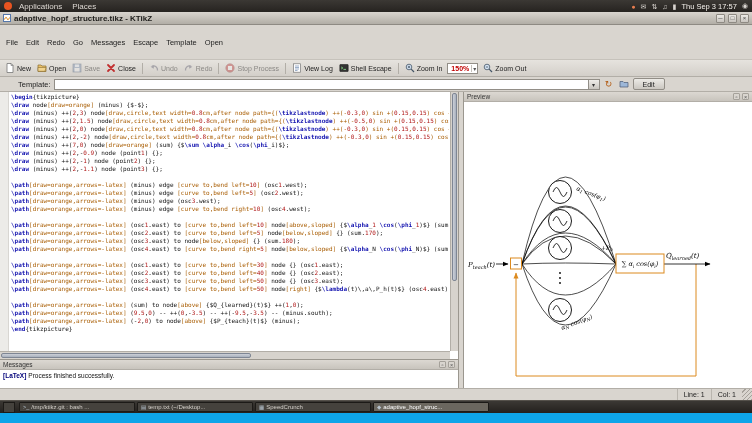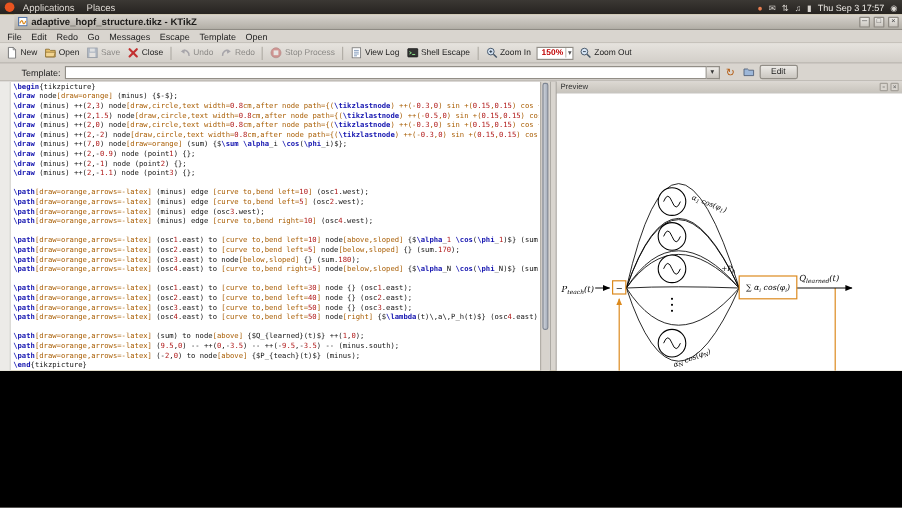--- a/index.html
+++ b/index.html
@@ -1,36 +1,36 @@
 <!DOCTYPE html>
 <html><head>
 <meta charset="utf-8">
 <style>
   html,body{margin:0;padding:0;background:#000;}
   body{font-family:"Liberation Sans",sans-serif;}
-  .screen{position:relative;width:752px;height:309px;background:#fde047;overflow:hidden;}
+  .screen{position:relative;width:752px;height:423px;background:#0ea5e9;overflow:hidden;}
 
   
   .top-panel{position:absolute;top:0;left:0;width:752px;height:12px;background:linear-gradient(#3b3834,#262320);display:flex;align-items:center;gap:2px;padding:0 4px;box-sizing:border-box;font-size:8px;color:#ded9d3;}
   .logo{width:8px;height:8px;border-radius:50%;background:#e95420;flex:none;}
   .panel-menus{display:flex;}
   .panel-menu{padding:0 5px;}
-  .tray{margin-left:auto;display:flex;align-items:flex-end;gap:5px;}
+  .tray{margin-left:auto;display:flex;align-items:center;gap:5px;}
   .tray-icon{font-size:7px;line-height:1;}
   .clock{font-size:7.5px;color:#f0ede8;white-space:nowrap;}
   .power-glyph{font-size:7px;color:#d8d4cf;}
 
   
   .window{position:absolute;top:12px;left:0;width:752px;height:389px;display:flex;flex-direction:column;background:#d9d5cf;border-bottom:1px solid #55514b;box-sizing:border-box;}
-  .titlebar{height:12px;background:linear-gradient(#d8d4ce,#b2aea6);display:flex;align-items:center;gap:3px;padding:0 3px;border-bottom:1px solid #8e8a83;flex:none;margin-left:12px;}
+  .titlebar{height:12px;background:linear-gradient(#d8d4ce,#b2aea6);display:flex;align-items:center;gap:3px;padding:0 3px;border-bottom:1px solid #8e8a83;flex:none;}
   .win-icon{width:8px;height:8px;flex:none;}
   .title-text{font-size:8px;font-weight:bold;color:#1c1b19;white-space:nowrap;overflow:hidden;flex:1;}
   .win-btn{width:9px;height:9px;border:1px solid #8e8a83;background:linear-gradient(#eceae6,#c9c5bf);font-size:6px;line-height:7px;text-align:center;color:#444;box-sizing:border-box;border-radius:1px;flex:none;}
 
-  .menubar{height:10px;display:flex;align-items:center;padding:0 2px;font-size:7.5px;color:#222;background:#d9d5cf;border-bottom:1px solid #c6c2bb;flex:none;}
+  .menubar{height:10px;display:flex;align-items:center;padding:12px 2px;font-size:7.5px;color:#222;background:#d9d5cf;border-bottom:1px solid #c6c2bb;flex:none;}
   .menu-item{padding:0 4px;}
 
   .toolbar{height:16px;display:flex;align-items:center;padding:0 2px;background:linear-gradient(#e6e3de,#d3cfc9);border-bottom:1px solid #b2aea7;flex:none;}
   .tbtn{display:flex;align-items:center;gap:2px;padding:1px 3px;font-size:7px;color:#1d1d1d;border-radius:2px;white-space:nowrap;}
   .tbtn.disabled{opacity:.45;}
   .tsep{width:1px;height:11px;background:#b2aea7;margin:0 3px;flex:none;}
   .icn{width:10px;height:10px;flex:none;}
   .zoom-combo{display:flex;align-items:center;background:#fff;border:1px solid #928e87;height:11px;padding:0 1px 0 3px;margin:0 2px;box-sizing:border-box;}
   .zoom-value{font-size:7px;color:#c00000;font-weight:bold;padding-right:2px;}
   .combo-arrow{font-size:6px;color:#555;border-left:1px solid #c5c1ba;padding-left:1px;}

